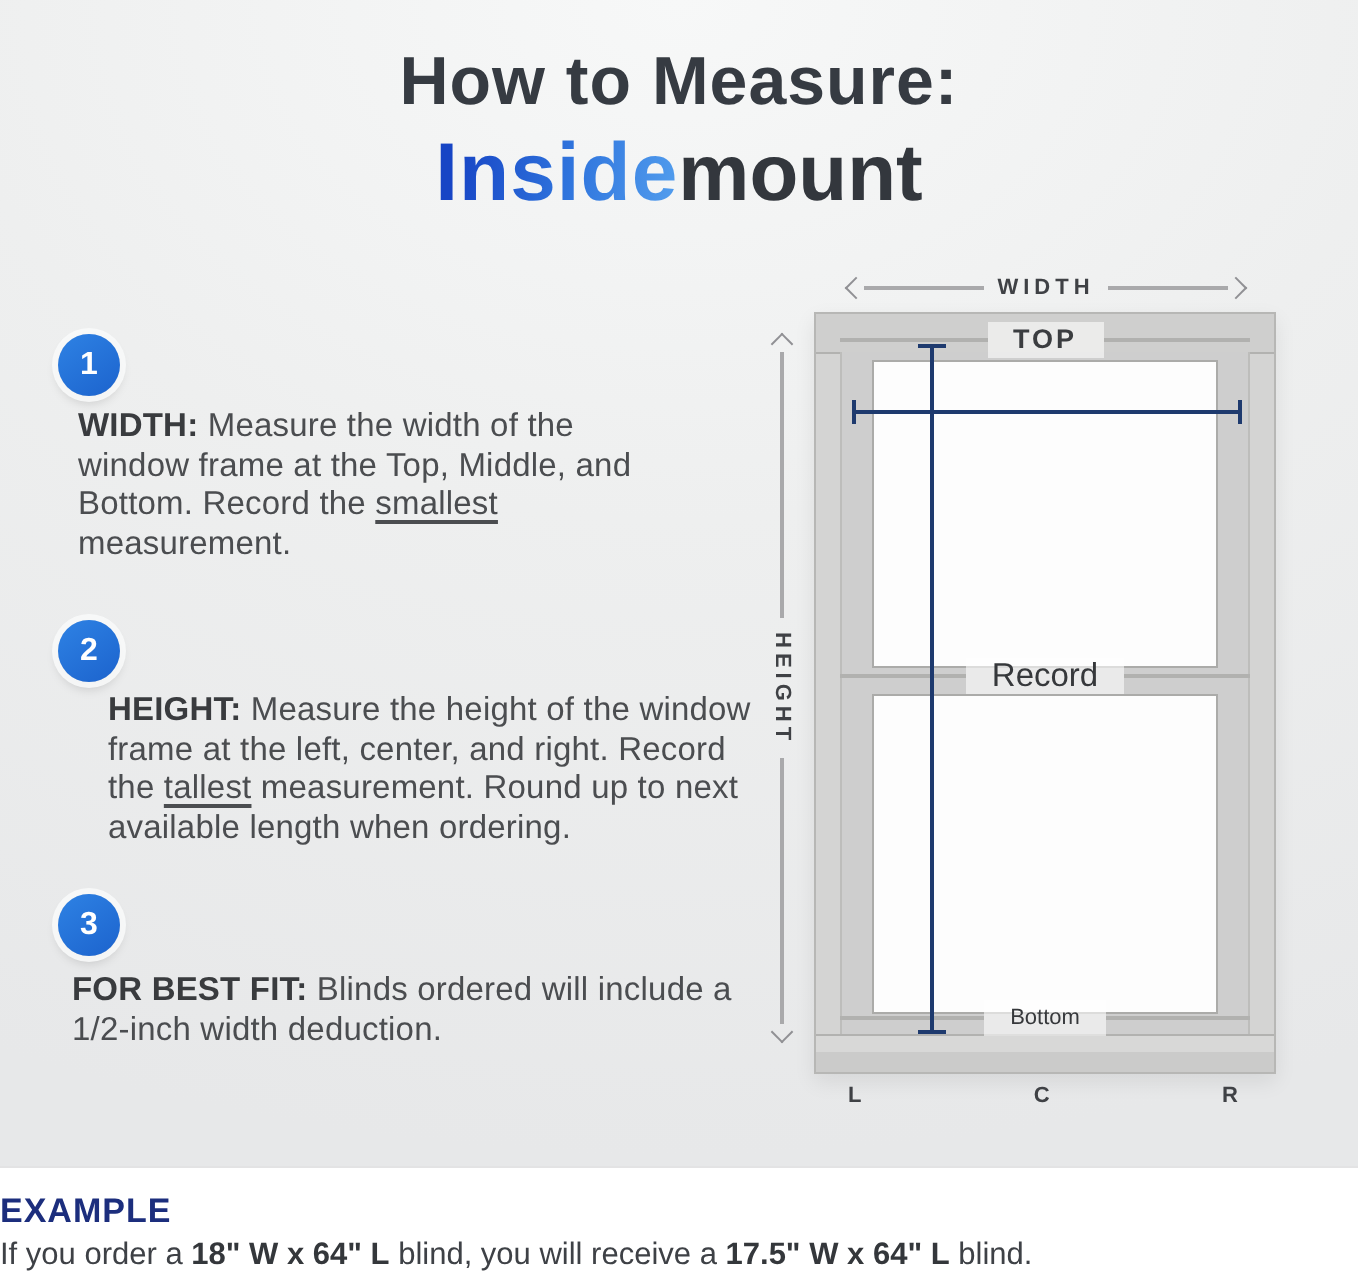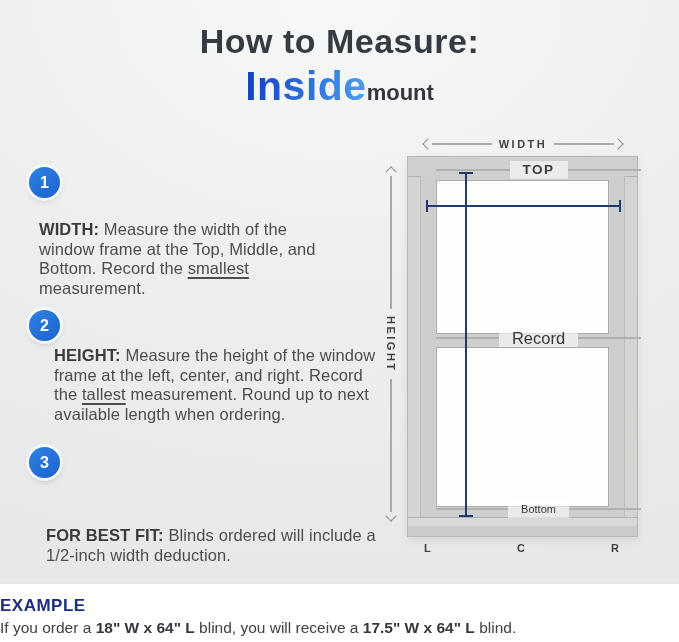--- a/index.html
+++ b/index.html
@@ -12,37 +12,37 @@
   .title-block{position:absolute;top:22px;left:0;width:100%;text-align:center;}
   .title-line1{font-size:34px;font-weight:700;color:#363b42;letter-spacing:.5px;}
   .title-line2{margin-top:2px;display:flex;justify-content:center;align-items:baseline;gap:0;}
   .title-accent{font-size:41px;font-weight:800;color:#1d54d3;letter-spacing:.5px;}
   @supports (-webkit-background-clip: text){
     .title-accent{
       background:linear-gradient(100deg,#1745c5 10%,#2f74dd 55%,#4f9aec 95%);
       -webkit-background-clip:text;background-clip:text;color:transparent;
     }
   }
-  .title-suffix{font-size:22px;font-weight:600;color:#33373d;}
+  .title-suffix{font-size:40px;font-weight:600;color:#33373d;}
   
   .step-badge{
     position:absolute;width:31px;height:31px;border-radius:50%;
     background:linear-gradient(145deg,#2e82e4,#1c63cd);
     box-shadow:0 0 0 3px rgba(248,249,250,.9), 0 3px 6px rgba(0,0,0,.18);
     color:#fff;font-size:16px;font-weight:700;
     display:flex;align-items:center;justify-content:center;
   }
   .step-text{
     position:absolute;font-size:16.5px;line-height:19.5px;color:#4b4d50;letter-spacing:.1px;
   }
   .step-text b{color:#393b3e;font-weight:700;}
   .step-text .ul{text-decoration:underline;text-underline-offset:3px;text-decoration-thickness:1.5px;}
-  #badge1{left:29px;top:167px;} #text1{left:39px;top:220px;width:308px;}
+  #badge1{left:29px;top:167px;} #text1{left:39px;top:204px;width:308px;}
   #badge2{left:29px;top:310px;} #text2{left:54px;top:346px;width:326px;}
-  #badge3{left:29px;top:447px;} #text3{left:46px;top:486px;width:340px;margin-top:40px;}
+  #badge3{left:29px;top:447px;} #text3{left:36px;top:486px;width:340px;}
   
   .chev{width:7px;height:7px;flex:0 0 auto;}
   .chev-left{border-left:1.5px solid #909094;border-top:1.5px solid #909094;transform:rotate(-45deg);}
   .chev-right{border-right:1.5px solid #909094;border-bottom:1.5px solid #909094;transform:rotate(-45deg);}
   .chev-up{border-left:1.5px solid #909094;border-top:1.5px solid #909094;transform:rotate(45deg);}
   .chev-down{border-right:1.5px solid #909094;border-bottom:1.5px solid #909094;transform:rotate(45deg);}
   .width-arrow{
     position:absolute;left:424px;top:137px;width:198px;height:14px;
     display:flex;align-items:center;
   }
@@ -63,21 +63,21 @@
     background:#d4d4d3;border:1px solid #b7b7b5;box-sizing:border-box;
     box-shadow:0 4px 10px rgba(0,0,0,.08);
   }
   .win-top-casing{position:absolute;left:0;top:0;right:0;height:19px;background:#cfcfce;border-bottom:1px solid #b2b2b0;}
   .win-sill{position:absolute;left:0;bottom:0;right:0;height:18px;background:linear-gradient(#d8d8d7 0 45%,#cbcbca 45% 100%);border-top:1px solid #b2b2b0;}
   .sash-region{position:absolute;left:12px;right:12px;top:19px;bottom:18px;background:#cecece;border-left:1px solid #bdbdbb;border-right:1px solid #bdbdbb;}
   .pane{position:absolute;background:#fdfdfd;border:1px solid #ababa9;box-sizing:border-box;left:15px;right:15px;}
   .pane-upper{top:4px;height:154px;}
   .pane-lower{top:171px;height:160px;}
   
-  .pos-row{position:absolute;left:436px;width:205px;height:18px;display:flex;align-items:center;z-index:4;}
+  .pos-row{position:absolute;left:420px;width:205px;height:18px;display:flex;align-items:center;z-index:4;}
   .pos-row .seg{flex:1;height:2px;background:#b1b1af;}
   .pos-band{background:rgba(255,255,255,.58);padding:0 13px;line-height:18px;white-space:nowrap;}
   #row-top{top:161px;} #row-top .pos-band{font-size:13.5px;font-weight:600;letter-spacing:1.5px;color:#3b3d40;}
   #row-middle{top:329px;} #row-middle .pos-band{font-size:16.5px;font-weight:500;color:#36383b;}
   #row-bottom{top:500px;} #row-bottom .pos-band{font-size:11px;font-weight:500;color:#36383b;}
   
   .measure-h{position:absolute;left:427px;top:205px;width:193px;height:2px;background:#1e3a6e;z-index:5;}
   .measure-h .tick{position:absolute;width:2px;height:12px;top:-5px;background:#1e3a6e;}
   .measure-h .tick.l{left:-1px;} .measure-h .tick.r{right:-1px;}
   .measure-v{position:absolute;left:465px;top:172px;width:2px;height:345px;background:#1e3a6e;z-index:5;}

